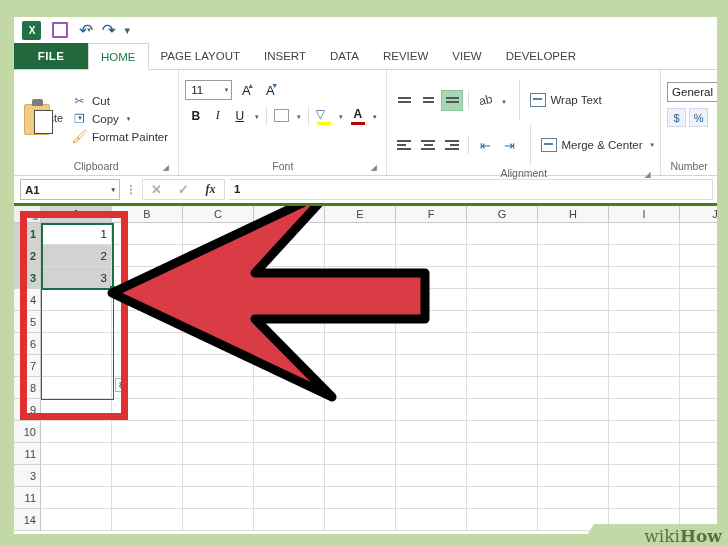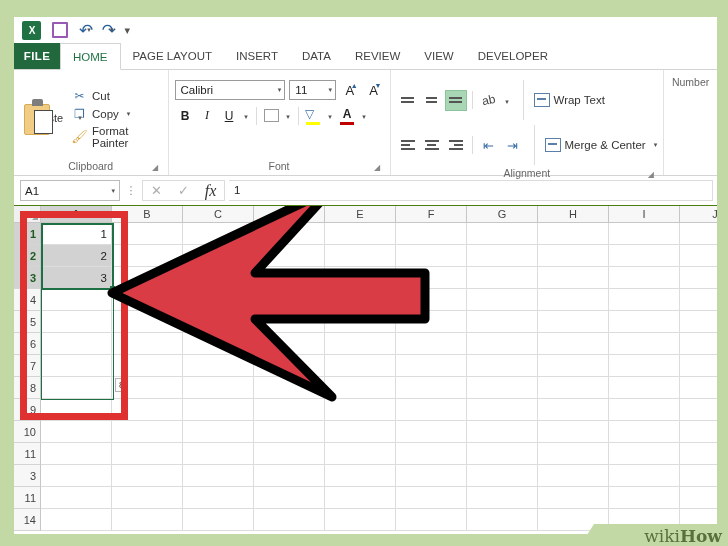--- a/index.html
+++ b/index.html
@@ -44,21 +44,21 @@
   .qat-more { font-size:11px; color:#555; }
 
   
   .tabbar {
     height:27px; display:flex; align-items:stretch;
     border-bottom:1px solid #d4d4d4; background:#ffffff;
   }
   .tab-file {
     background:#21683c; color:#ffffff; font-size:11.5px; font-weight:bold;
     display:flex; align-items:center; justify-content:center;
-    width:46px; letter-spacing:.4px; cursor:pointer;
+    width:74px; letter-spacing:.4px; cursor:pointer;
   }
   .tab {
     display:flex; align-items:center; padding:0 12px;
     font-size:11.5px; color:#444; cursor:pointer; white-space:nowrap;
   }
   .tab.active {
     color:#217346; border:1px solid #d4d4d4; border-bottom:1px solid #fff;
     background:#fff; margin-bottom:-1px; font-weight:normal;
   }
 
@@ -166,34 +166,34 @@
     line-height:19px; cursor:pointer;
   }
   .num-row { display:flex; gap:3px; padding-top:6px; }
   .num-btn { width:19px; height:19px; font-size:11px; color:#2a6099;
              border:1px solid #cfd9e6; background:#eef3fa; display:flex;
              align-items:center; justify-content:center; cursor:pointer; }
 
   
   .fbar {
     height:30px; display:flex; align-items:center; gap:4px;
-    padding:0 4px 0 6px; border-bottom:1px solid #4d7c0f; background:#fff;
+    padding:0 4px 0 6px; border-bottom:3px solid #4d7c0f; background:#fff;font-weight:bold;
   }
   .namebox {
     width:100px; height:21px; border:1px solid #bcbcbc; background:#fff;
     display:flex; align-items:center; padding:0 4px; font-size:11.5px; color:#222;
     cursor:pointer;
   }
   .namebox .nv { flex:1; }
   .namebox .nc { font-size:7px; color:#555; }
   .fbar-dots { width:14px; text-align:center; color:#8a8a8a; font-size:11px; }
   .fbtn-grp { display:flex; align-items:center; height:21px; border:1px solid #dcdcdc; }
   .fb-ic { width:27px; height:19px; display:flex; align-items:center;
            justify-content:center; font-size:13px; color:#adadad; cursor:pointer; }
-  .fb-ic.fx { color:#333; font-family:"Liberation Serif", serif; font-style:italic; font-size:16px; }
+  .fb-ic.fx { color:#333; font-family:"Liberation Serif", serif; font-style:italic; font-size:12px; }
   .finput {
     flex:1; height:21px; border:1px solid #dcdcdc; border-left:none;
     background:#fff; font-size:11.5px; color:#222; padding:0 5px;
     line-height:19px; cursor:text; overflow:hidden;
   }
 
   
   .gridwrap { position:relative; height:329px; background:#fff; overflow:hidden; }
   .corner {
     position:absolute; left:0; top:0; width:27px; height:17px;
@@ -330,24 +330,20 @@
       </div>
       <div class="rgroup-label">
         <span>Clipboard</span>
         <span class="dlg-launcher">◢</span>
       </div>
     </div>
 
     <div class="rgroup font-grp">
       <div class="rgroup-body" style="flex-direction:column">
         <div class="font-row1">
-          <div class="combo font-name">
-            <span class="cv">Calibri</span>
-            <span class="cc">▾</span>
-          </div>
           <div class="combo font-size">
             <span class="cv">11</span>
             <span class="cc">▾</span>
           </div>
           <div class="az-btn">
             <span>A</span>
               <sup>▲</sup>
           </div>
           <div class="az-btn">
             <span>A</span>
@@ -444,20 +440,27 @@
           </div>
         </div>
       </div>
       <div class="rgroup-label">
         <span>Alignment</span>
         <span class="dlg-launcher">◢</span>
       </div>
     </div>
 
     <div class="rgroup num-grp">
+      <div class="rgroup-body" style="flex-direction:column">
+        <div class="num-combo">General</div>
+        <div class="num-row">
+          <div class="num-btn">$</div>
+          <div class="num-btn">%</div>
+        </div>
+      </div>
       <div class="rgroup-label">
         <span>Number</span>
       </div>
     </div>
   </div>
 
   <div class="fbar">
     <div class="namebox">
       <span class="nv">A1</span>
       <span class="nc">▾</span>

